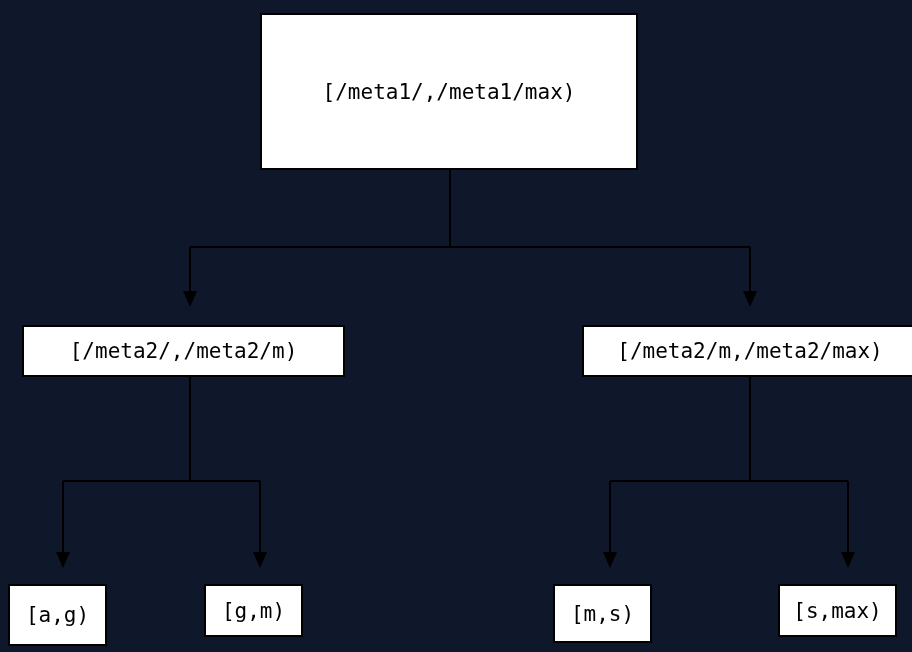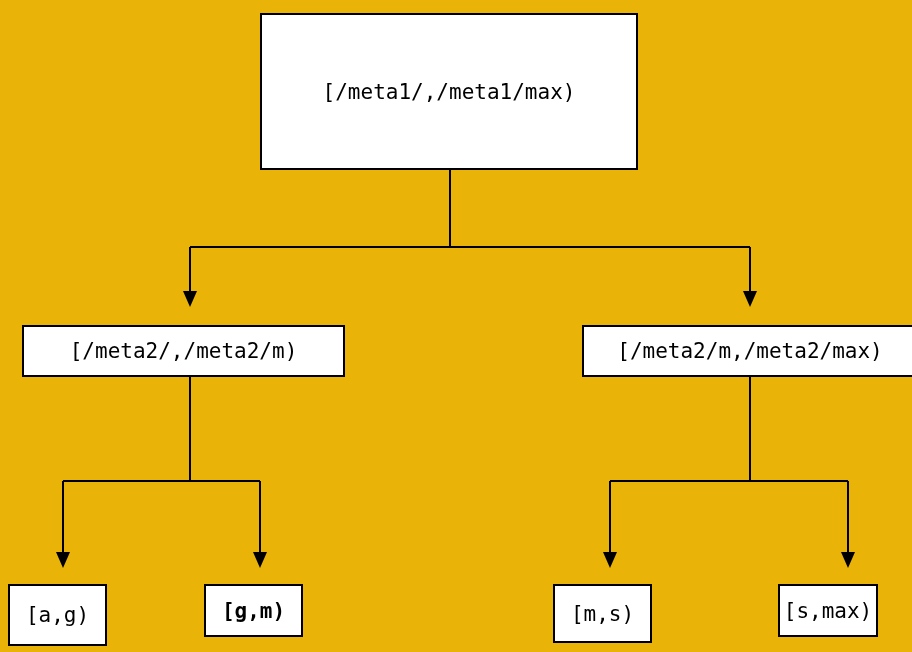--- a/index.html
+++ b/index.html
@@ -4,21 +4,21 @@
 <style>
   html, body {
     margin: 0;
     padding: 0;
     background: #ffffff;
   }
   .canvas {
     position: relative;
     width: 912px;
     height: 652px;
-    background: #eab308;
+    background: #0f172a;
     overflow: hidden;
   }
   .edges {
     position: absolute;
     left: 0;
     top: 0;
     width: 912px;
     height: 652px;
   }
   .node {
@@ -31,23 +31,23 @@
     justify-content: center;
     font-family: "DejaVu Sans Mono", "Liberation Mono", monospace;
     font-size: 21px;
     color: #000000;
     white-space: pre;
   }
   .node-root  { left: 260px; top: 13px;  width: 378px; height: 157px; }
   .node-left  { left: 22px;  top: 325px; width: 323px; height: 52px;  }
   .node-right { left: 582px; top: 325px; width: 336px; height: 52px; justify-content: center;  }
   .leaf-ag    { left: 8px;   top: 584px; width: 99px;  height: 62px;  }
-  .leaf-gm    { left: 204px; top: 584px; width: 99px;  height: 53px; font-weight: bold;  }
+  .leaf-gm    { left: 204px; top: 584px; width: 99px;  height: 53px;  }
   .leaf-ms    { left: 553px; top: 584px; width: 99px;  height: 59px;  }
-  .leaf-smax  { left: 778px; top: 584px; width: 100px; height: 53px;  }
+  .leaf-smax  { left: 778px; top: 584px; width: 119px; height: 53px;  }
 </style>
 </head>
 <body>
 
 <div class="canvas">
 
   <svg class="edges" viewBox="0 0 912 652" xmlns="http://www.w3.org/2000/svg">
 
     <g stroke="#000000" stroke-width="2" fill="none">
       <path d="M450,170 L450,247"></path>

